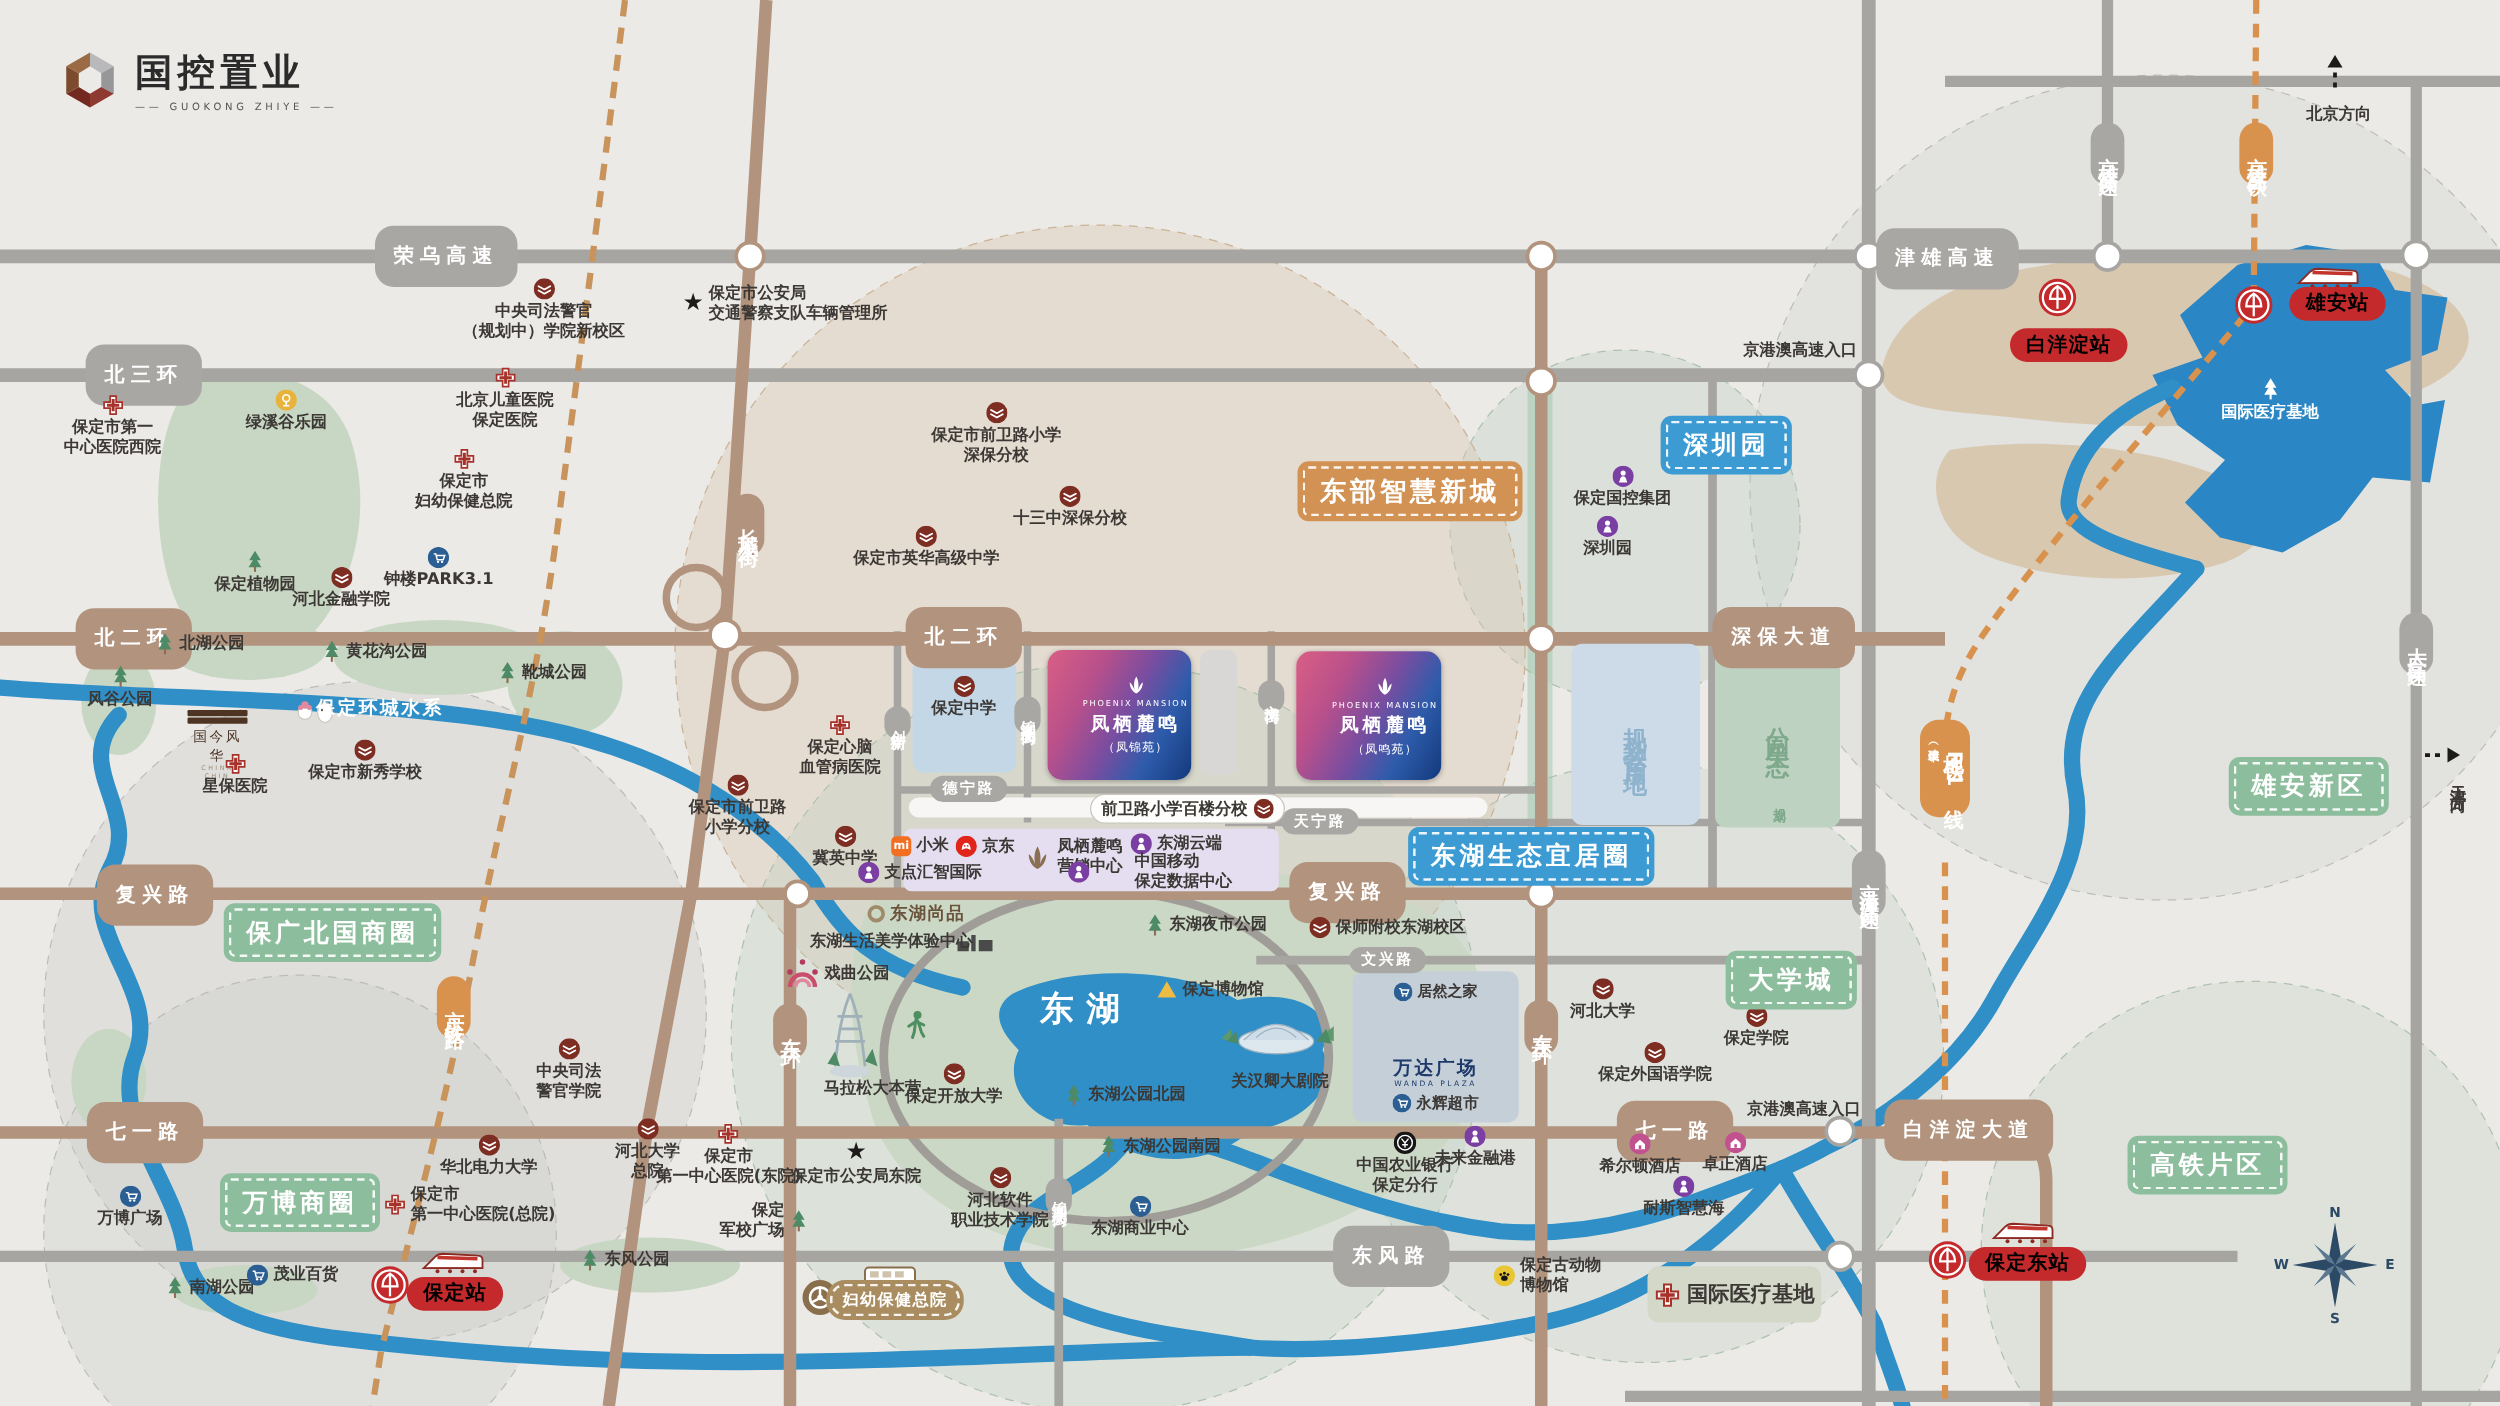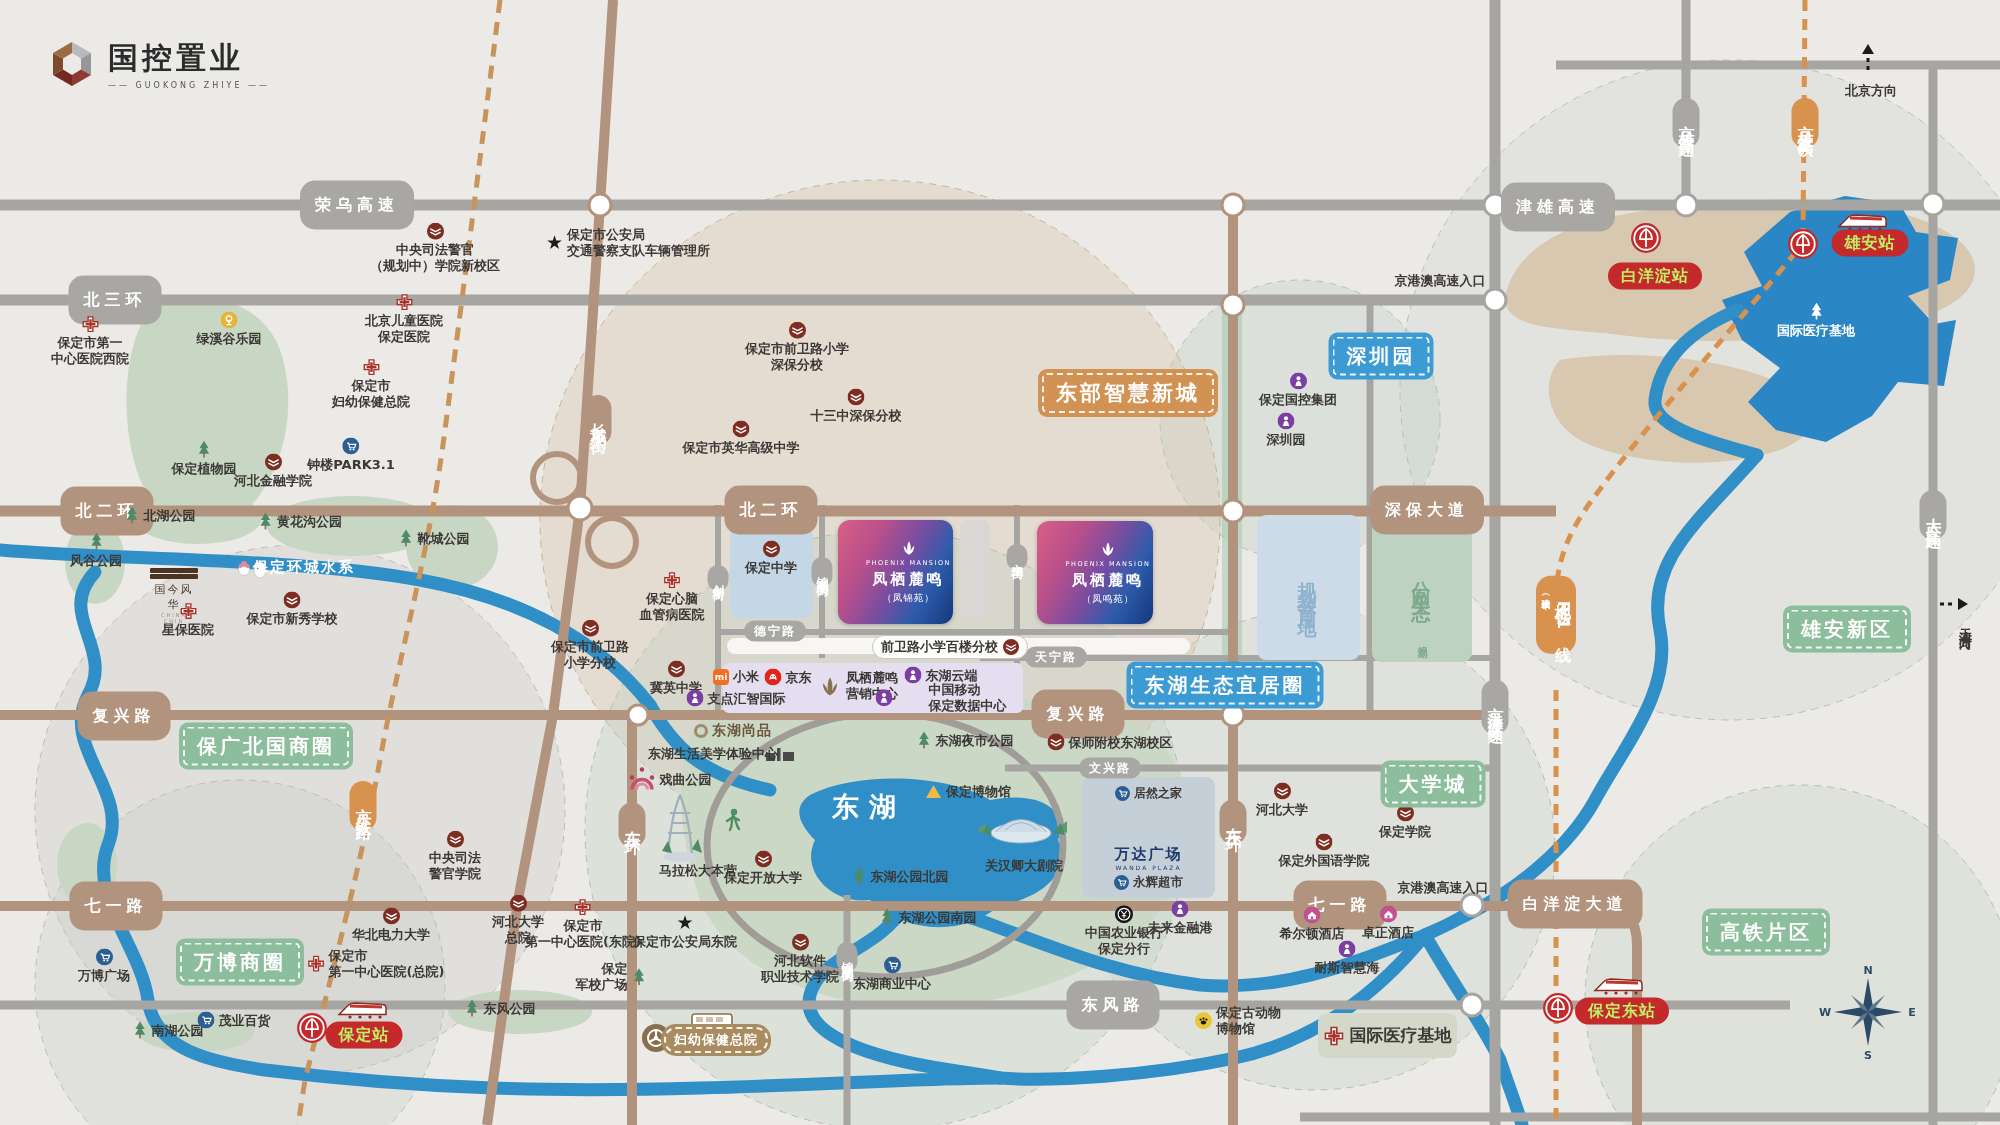--- a/index.html
+++ b/index.html
@@ -32,21 +32,21 @@
   
   .bdg{position:absolute;transform:translate(-50%,-50%);color:#fff;font-weight:800;
        letter-spacing:3px;padding:4px 12px;border-radius:5px;white-space:nowrap;
        border:2px dashed rgba(255,255,255,.9);z-index:40;}
   .bdg.green{background:#8cbd9c;box-shadow:0 0 0 4px #8cbd9c;font-size:20px;}
   .bdg.blue{background:#3d9bd3;box-shadow:0 0 0 4px #3d9bd3;font-size:20px;}
   .bdg.orange{background:#d29254;box-shadow:0 0 0 4px #d29254;font-size:21px;}
   .bdg.tanpill{background:#a98c5f;box-shadow:0 0 0 3px #a98c5f;font-size:13px;
        border-radius:12px;letter-spacing:1px;padding:2px 8px;}
   
-  .stb{position:absolute;transform:translate(-50%,-50%);background:#c4292b;color:#bef264;
+  .stb{position:absolute;transform:translate(-50%,-50%);background:#c4292b;color:#000000;
        font-weight:800;font-size:16px;border-radius:16px;padding:3px 13px;white-space:nowrap;
        z-index:45;letter-spacing:1px;}
   .sticon{position:absolute;transform:translate(-50%,-50%);z-index:45;}
   .train{position:absolute;transform:translate(-50%,-50%);z-index:44;}
   
   .block{position:absolute;border-radius:9px;z-index:10;}
   .pcard{position:absolute;border-radius:12px;z-index:20;color:#fff;text-align:center;
          background:linear-gradient(118deg,#d95f84 0%,#b9508b 28%,#7a4da0 52%,#2e5cab 74%,#13397c 100%);
          display:flex;flex-direction:column;align-items:center;justify-content:center;
          box-shadow:0 1px 4px rgba(0,0,0,.25);padding-left:26px;}
@@ -566,21 +566,21 @@
       <div class="poi right" style="left: 858px; top: 686px;"><svg width="24" height="24" viewBox="0 0 24 24">
           <path d="M12 21c-4-2-7-6-7-12 2.5 2 4 5 5 8-.8-5-.5-10 2-14 2.5 4 2.8 9 2 14 1-3 2.5-6 5-8 0 6-3 10-7 12z" fill="#8a6f52"></path>
         </svg><span class="plabel">凤栖麓鸣
 营销中心</span></div>
       <div class="poi right" style="left: 941px; top: 675px;"><svg width="17" height="17" viewBox="0 0 20 20">
           <circle cx="10" cy="10" r="10" fill="#7b3fa3"></circle>
           <circle cx="10" cy="6.8" r="2.4" fill="#fff"></circle>
           <path d="M6.8 14.6c0-3 1.6-4.6 3.2-4.6s3.2 1.6 3.2 4.6z" fill="#fff"></path>
           <rect x="6.2" y="14.2" width="7.6" height="1.7" rx=".85" fill="#fff"></rect>
         </svg><span class="plabel">东湖云端</span></div>
-      <div class="poi right" style="left: 941px; top: 698px; gap: 36px;"><svg width="17" height="17" viewBox="0 0 20 20">
+      <div class="poi right" style="left: 920px; top: 698px; gap: 36px;"><svg width="17" height="17" viewBox="0 0 20 20">
           <circle cx="10" cy="10" r="10" fill="#7b3fa3"></circle>
           <circle cx="10" cy="6.8" r="2.4" fill="#fff"></circle>
           <path d="M6.8 14.6c0-3 1.6-4.6 3.2-4.6s3.2 1.6 3.2 4.6z" fill="#fff"></path>
           <rect x="6.2" y="14.2" width="7.6" height="1.7" rx=".85" fill="#fff"></rect>
         </svg><span class="plabel">中国移动
 保定数据中心</span></div>
       <div class="poi below" style="left: 1298px; top: 390px;"><svg width="17" height="17" viewBox="0 0 20 20">
           <circle cx="10" cy="10" r="10" fill="#7b3fa3"></circle>
           <circle cx="10" cy="6.8" r="2.4" fill="#fff"></circle>
           <path d="M6.8 14.6c0-3 1.6-4.6 3.2-4.6s3.2 1.6 3.2 4.6z" fill="#fff"></path>
@@ -683,21 +683,21 @@
           <path d="M8 6l5.5 9h-11z" fill="#4d8b66"></path>
           <rect x="7.1" y="14" width="1.8" height="5" fill="#8a6f55"></rect>
         </svg><span class="plabel">保定
 军校广场</span></div>
       <div class="poi below" style="left: 685px; top: 931px;"><span class="star">★</span><span class="plabel">保定市公安局东院</span></div>
       <div class="poi below" style="left: 800px; top: 959px;"><svg class="ig" width="17" height="17" viewBox="0 0 20 20">
           <circle cx="10" cy="10" r="10" fill="#7e2d22"></circle>
           <path d="M4.5 7.5l5.5 3 5.5-3M4.5 11.5l5.5 3 5.5-3" stroke="#fff" stroke-width="1.7" fill="none" stroke-linecap="round" stroke-linejoin="round"></path>
         </svg><span class="plabel">河北软件
 职业技术学院</span></div>
-      <div class="poi below" style="left: 892px; top: 974px;"><svg width="17" height="17" viewBox="0 0 20 20">
+      <div class="poi below" style="left: 912px; top: 974px;"><svg width="17" height="17" viewBox="0 0 20 20">
           <circle cx="10" cy="10" r="10" fill="#2b5f93"></circle>
           <path d="M5.5 6.5h2l1.4 5.5h5.6l1.4-4H8" stroke="#fff" stroke-width="1.4" fill="none"></path>
           <circle cx="9.6" cy="14" r="1.1" fill="#fff"></circle>
           <circle cx="13.4" cy="14" r="1.1" fill="#fff"></circle>
         </svg><span class="plabel">东湖商业中心</span></div>
       <div class="poi right" style="left: 656px; top: 1038px;"><svg width="30" height="30" viewBox="0 0 30 30">
           <circle cx="15" cy="15" r="14" fill="#8a6f4d"></circle>
           <circle cx="15" cy="15" r="8" fill="none" stroke="#fff" stroke-width="2"></circle>
           <circle cx="15" cy="15" r="2.2" fill="#fff"></circle>
           <path d="M15 7v5.5M8.2 19l4.8-2.5M21.8 19l-4.8-2.5" stroke="#fff" stroke-width="2" stroke-linecap="round"></path>

